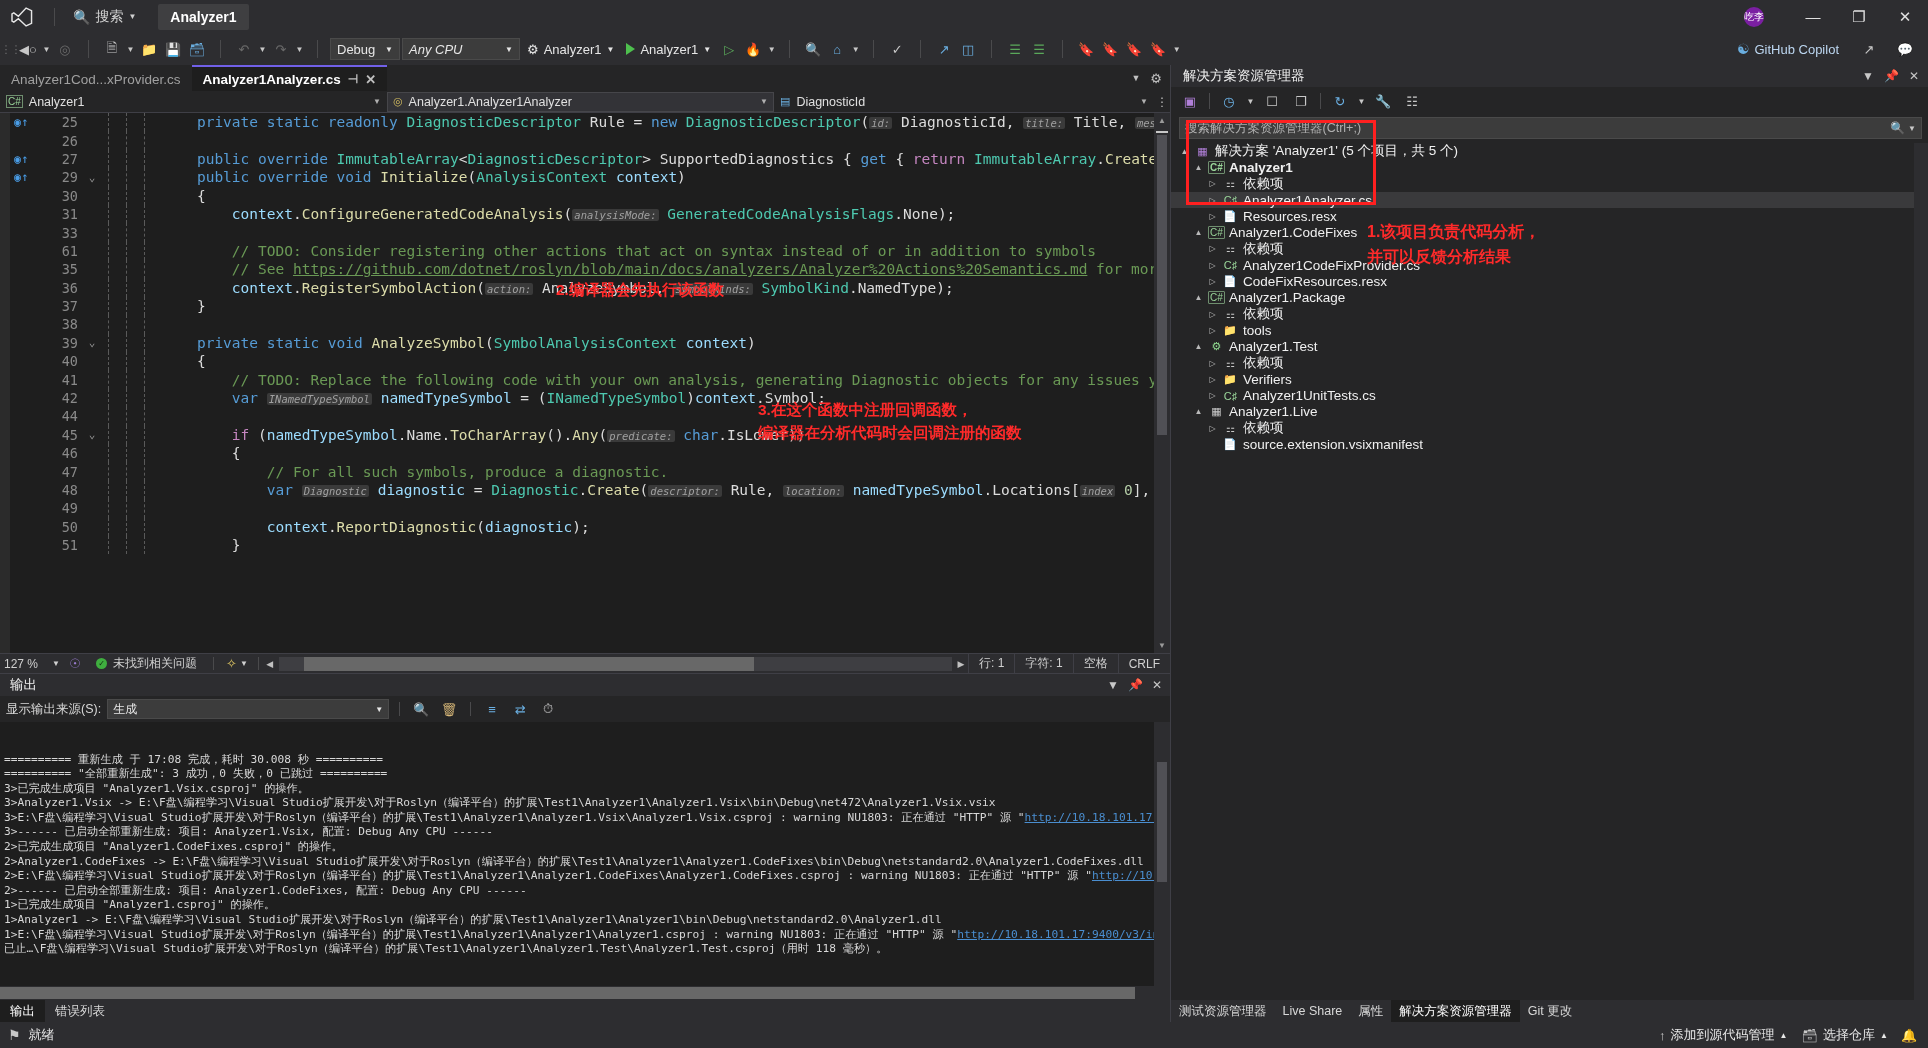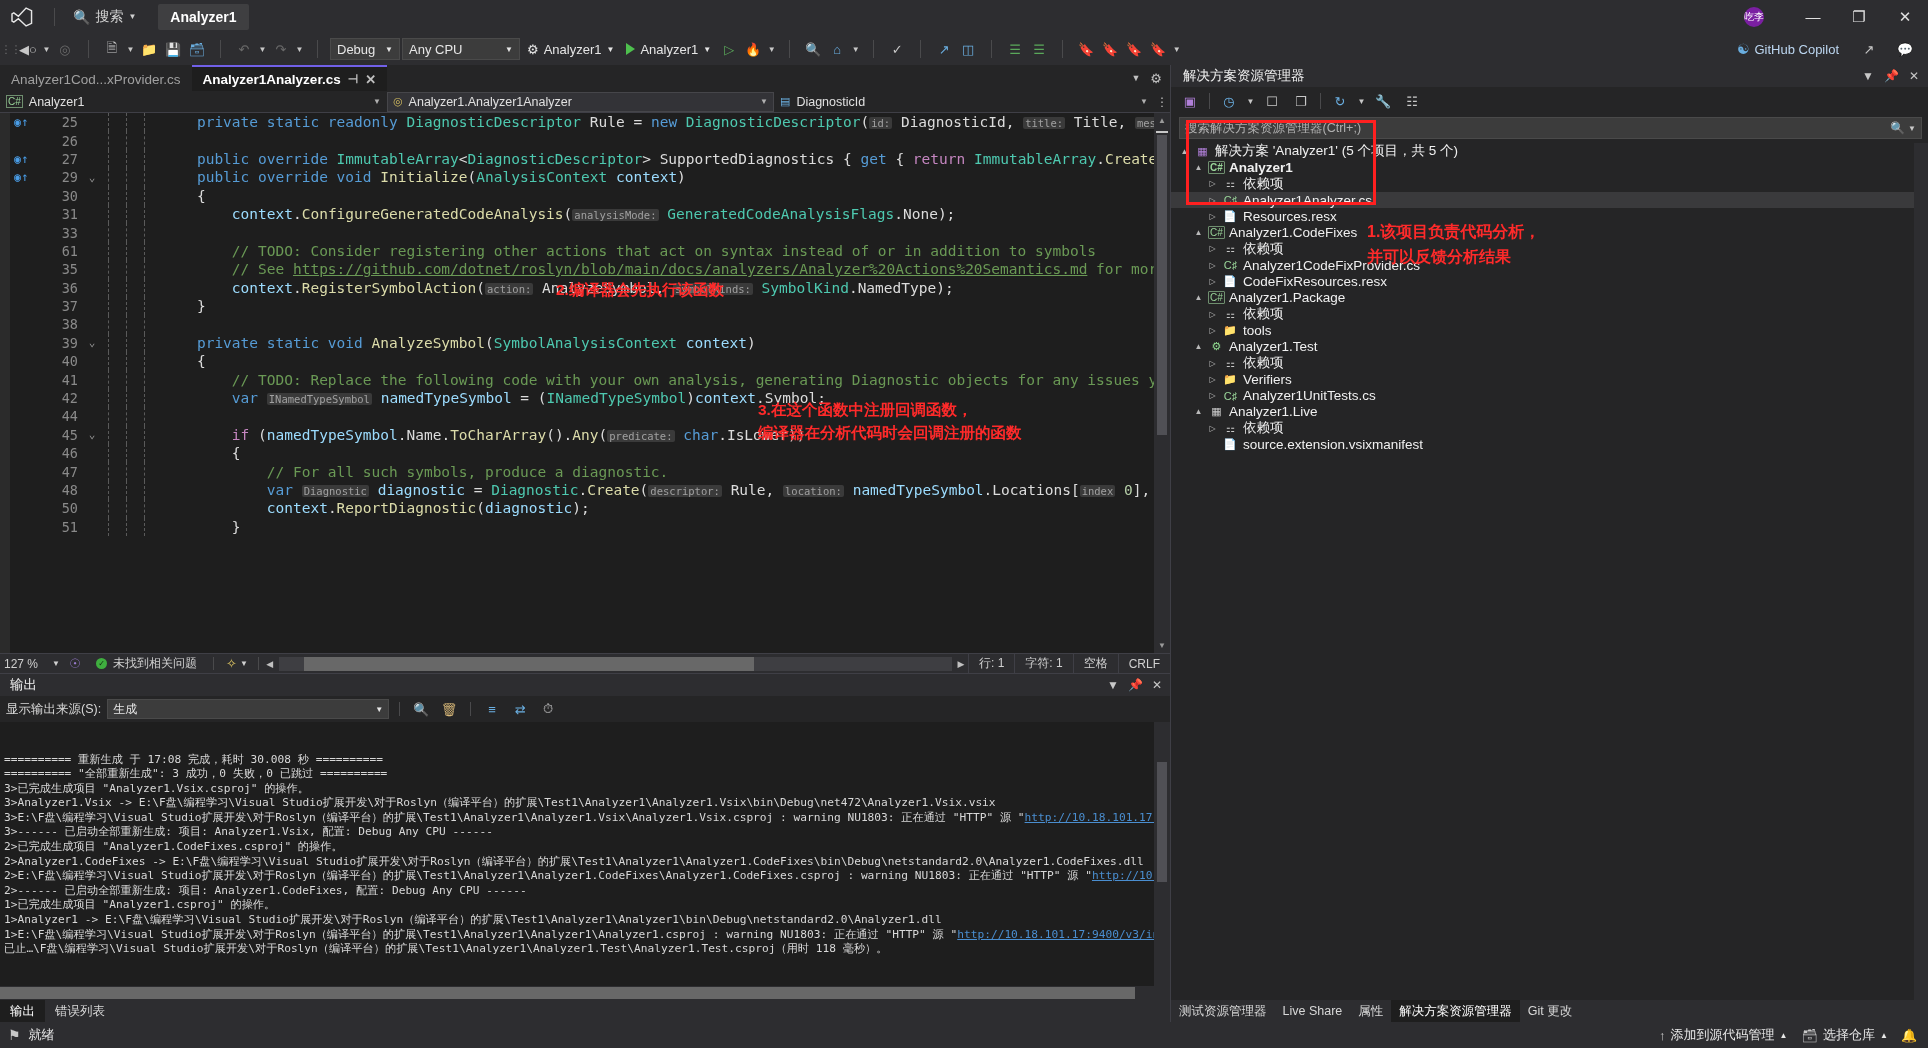--- a/index.html
+++ b/index.html
@@ -55,21 +55,21 @@
     font-size: 13px; color:#c8c8c8;
   }
   .tb-ic.dis { color:#6a6a6a; }
   .tb-caret { font-size:8px; color:#c8c8c8; width:11px; display:flex; align-items:center; justify-content:center;}
   .tb-grip { width:9px; height:20px; display:flex; align-items:center; justify-content:center; color:#6e6e70; font-size:11px; letter-spacing:-1px;}
   .tb-combo {
     height:22px; background:#3c3c3c; border:1px solid #4a4a4a; color:#e6e6e6;
     font-size:13px; display:flex; align-items:center; padding:0 6px; gap:8px;
     min-width: 70px; justify-content: space-between;
   }
-  .tb-combo.wide { min-width: 118px; }
+  .tb-combo.wide { min-width: 118px; font-style: italic; }
   .tb-run { display:flex; align-items:center; gap:5px; font-size:13px; color:#e6e6e6; padding:0 5px; }
   .tri-green { width:0; height:0; border-left:9px solid #4ec04e; border-top:6px solid transparent; border-bottom:6px solid transparent; }
 
   
   .body-row { flex: 1 1 auto; display:flex; min-height:0; }
   .left-col { flex: 1 1 auto; display:flex; flex-direction:column; min-width:0; }
 
   
   .tabstrip { height: 26px; background:#252526; display:flex; align-items:flex-end; flex:0 0 26px; }
   .tab {
@@ -111,21 +111,21 @@
   .ty { color:#4ec9b0; }   
   .cm { color:#6a9955; }   
   .id { color:#9cdcfe; }   
   .pl { color:#dcdcdc; }   
   .mth { color:#dcdcaa; }  
   .ctl { color:#c586c0; }  
   .num { color:#b5cea8; }
   .lnk { color:#6a9955; text-decoration:underline; }
   .hint {
     background:#3a3a3a; color:#a0a0a0; font-size:10.5px; padding:0 2px;
-    border-radius:2px; font-family:"DejaVu Sans Mono", monospace;
+    border-radius:2px; font-family:"DejaVu Sans Mono", monospace;font-style:italic;
   }
 
   
   .anno { position:absolute; color:#ff2a2a; font-family:"Liberation Sans", sans-serif; font-size:15.5px; font-weight:bold; white-space:pre; line-height:23px;}
 
   
   .ed-scroll { width:16px; flex:0 0 16px; background:#2d2d30; position:relative; }
   .ed-scroll .up, .ed-scroll .dn { height:15px; display:flex; align-items:center; justify-content:center; color:#9a9a9a; font-size:8px;}
   .ed-thumb { position:absolute; left:3px; right:3px; background:#505055; }
   .ed-mark { position:absolute; left:2px; right:2px; height:2px; background:#c8c8c8; }
@@ -347,20 +347,21 @@
             <div class="cline"><span class="bp"></span><span class="ln">38</span><span class="fold"></span><span class="guides"><i style="left:6px"></i><i style="left:24px"></i><i style="left:42px"></i></span><span class="ctext"></span></div>
             <div class="cline"><span class="bp"></span><span class="ln">39</span><span class="fold">⌄</span><span class="guides"><i style="left:6px"></i><i style="left:24px"></i><i style="left:42px"></i></span><span class="ctext">    <span class="kw">private static void</span> <span class="mth">AnalyzeSymbol</span><span class="pl">(</span><span class="ty">SymbolAnalysisContext</span> <span class="id">context</span><span class="pl">)</span></span></div>
             <div class="cline"><span class="bp"></span><span class="ln">40</span><span class="fold"></span><span class="guides"><i style="left:6px"></i><i style="left:24px"></i><i style="left:42px"></i></span><span class="ctext">    <span class="pl">{</span></span></div>
             <div class="cline"><span class="bp"></span><span class="ln">41</span><span class="fold"></span><span class="guides"><i style="left:6px"></i><i style="left:24px"></i><i style="left:42px"></i></span><span class="ctext">        <span class="cm">// TODO: Replace the following code with your own analysis, generating Diagnostic objects for any issues you find</span></span></div>
             <div class="cline"><span class="bp"></span><span class="ln">42</span><span class="fold"></span><span class="guides"><i style="left:6px"></i><i style="left:24px"></i><i style="left:42px"></i></span><span class="ctext">        <span class="kw">var</span> <span class="hint">INamedTypeSymbol</span> <span class="id">namedTypeSymbol</span> <span class="pl">=</span> <span class="pl">(</span><span class="ty">INamedTypeSymbol</span><span class="pl">)</span><span class="id">context</span><span class="pl">.</span><span class="pl">Symbol;</span></span></div>
             <div class="cline"><span class="bp"></span><span class="ln">44</span><span class="fold"></span><span class="guides"><i style="left:6px"></i><i style="left:24px"></i><i style="left:42px"></i></span></div>
             <div class="cline"><span class="bp"></span><span class="ln">45</span><span class="fold">⌄</span><span class="guides"><i style="left:6px"></i><i style="left:24px"></i><i style="left:42px"></i></span><span class="ctext">        <span class="ctl">if</span> <span class="pl">(</span><span class="id">namedTypeSymbol</span><span class="pl">.</span><span class="pl">Name</span><span class="pl">.</span><span class="mth">ToCharArray</span><span class="pl">().</span><span class="mth">Any</span><span class="pl">(</span><span class="hint">predicate:</span> <span class="kw">char</span><span class="pl">.</span><span class="pl">IsLower))</span></span></div>
             <div class="cline"><span class="bp"></span><span class="ln">46</span><span class="fold"></span><span class="guides"><i style="left:6px"></i><i style="left:24px"></i><i style="left:42px"></i></span><span class="ctext">        <span class="pl">{</span></span></div>
             <div class="cline"><span class="bp"></span><span class="ln">47</span><span class="fold"></span><span class="guides"><i style="left:6px"></i><i style="left:24px"></i><i style="left:42px"></i></span><span class="ctext">            <span class="cm">// For all such symbols, produce a diagnostic.</span></span></div>
             <div class="cline"><span class="bp"></span><span class="ln">48</span><span class="fold"></span><span class="guides"><i style="left:6px"></i><i style="left:24px"></i><i style="left:42px"></i></span><span class="ctext">            <span class="kw">var</span> <span class="hint">Diagnostic</span> <span class="id">diagnostic</span> <span class="pl">=</span> <span class="ty">Diagnostic</span><span class="pl">.</span><span class="mth">Create</span><span class="pl">(</span><span class="hint">descriptor:</span> <span class="pl">Rule,</span> <span class="hint">location:</span> <span class="id">namedTypeSymbol</span><span class="pl">.</span><span class="pl">Locations[</span><span class="hint">index</span> <span class="num">0</span><span class="pl">],</span>  </span></div>
+            <div class="cline"><span class="bp"></span><span class="ln">49</span><span class="fold"></span><span class="guides"><i style="left:6px"></i><i style="left:24px"></i><i style="left:42px"></i></span><span class="ctext"></span></div>
             <div class="cline"><span class="bp"></span><span class="ln">50</span><span class="fold"></span><span class="guides"><i style="left:6px"></i><i style="left:24px"></i><i style="left:42px"></i></span><span class="ctext">            <span class="id">context</span><span class="pl">.</span><span class="mth">ReportDiagnostic</span><span class="pl">(</span><span class="id">diagnostic</span><span class="pl">);</span></span></div>
             <div class="cline"><span class="bp"></span><span class="ln">51</span><span class="fold"></span><span class="guides"><i style="left:6px"></i><i style="left:24px"></i><i style="left:42px"></i></span><span class="ctext">        <span class="pl">}</span></span></div>
           </div>
         <div class="ed-scroll">
           <div class="up">▲</div>
           <div class="ed-mark" style="top:18px"></div>
           <div class="ed-thumb" style="top:22px;height:300px;"></div>
           <div class="dn" style="position:absolute;bottom:0;left:0;right:0">▼</div>
         </div>
 

